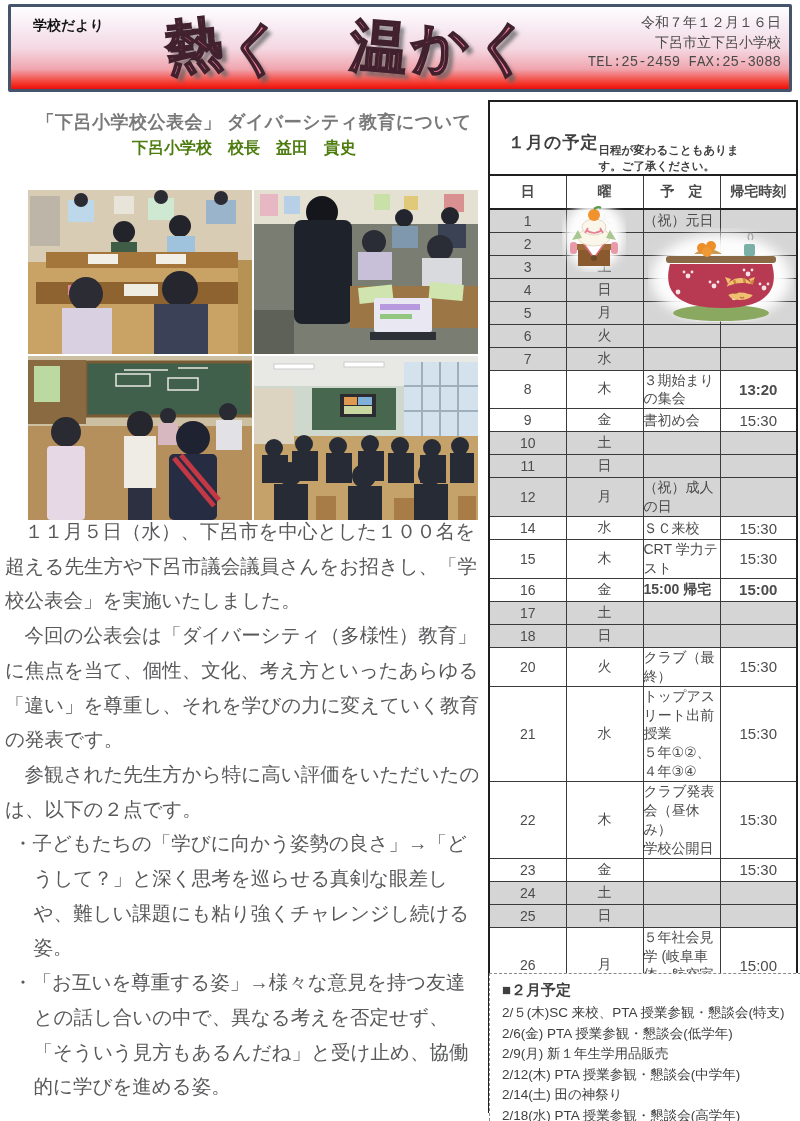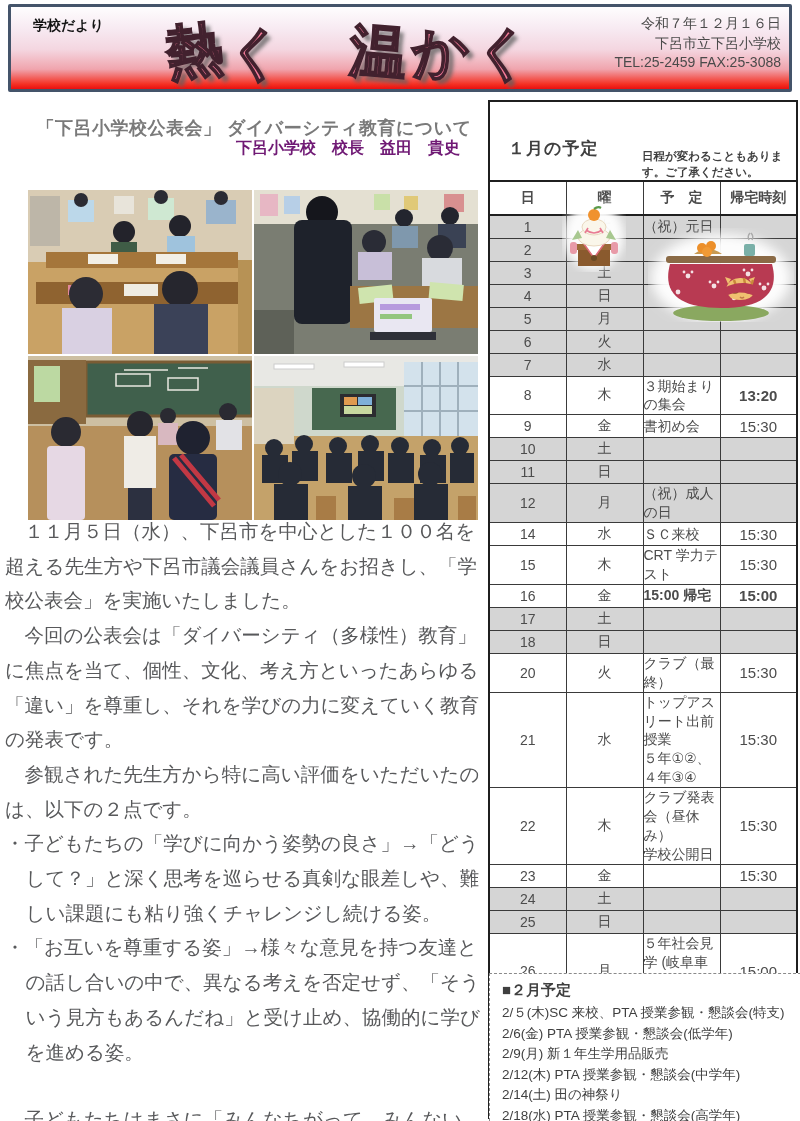--- a/index.html
+++ b/index.html
@@ -2,53 +2,53 @@
 <html><head>
 <meta charset="utf-8">
 <style>
   html,body{margin:0;padding:0;background:#888;}
   .page{position:relative;width:800px;height:1121px;background:#ffffff;overflow:hidden;
         font-family:"Liberation Sans","DejaVu Sans",sans-serif;}
 
   
   .header-band{position:absolute;left:8px;top:4px;width:778px;height:82px;
     border:3px solid #44546a;border-radius:2px;
-    background:linear-gradient(180deg,#fefdfe 0%,#f7e9f1 28%,#f4d6e0 52%,#f0a4ad 76%,#f43124 94%,#e90f0f 100%);}
+    background:linear-gradient(180deg,#fefdfe 0%,#f7e9f1 28%,#f4d6e0 52%,#f0a4ad 76%,#f43124 94%,#e90f0f 100%);font-family:Liberation Mono, monospace;}
   .corner-label{position:absolute;left:22px;top:10px;font-size:14px;font-weight:bold;color:#141414;}
   .big-title{position:absolute;left:96px;top:0;width:488px;height:84px;line-height:86px;text-align:center;
     font-size:57px;font-weight:bold;letter-spacing:4px;color:#f87c9b;
     -webkit-text-stroke:1.8px #42212e;
     text-shadow:5px 5px 4px rgba(95,95,95,.75);}
   .big-title .ch{display:inline-block;}
   .big-title .ch0{transform:rotate(-6deg);}
   .big-title .ch1{transform:rotate(5deg) translateY(2px);}
   .header-info{position:absolute;right:8px;top:7px;width:218px;text-align:right;
     font-size:14px;color:#4a4a4a;line-height:1.4;}
 
   
-  .article-title{position:absolute;left:28px;top:116px;width:452px;text-align:center;
+  .article-title{position:absolute;left:28px;top:110px;width:452px;text-align:center;
     font-size:18px;font-weight:bold;color:#7a7a7a;letter-spacing:.5px;}
-  .byline{position:absolute;left:28px;top:138px;width:432px;text-align:right;
-    font-size:16px;font-weight:bold;color:#701a75;}
+  .byline{position:absolute;left:28px;top:138px;width:432px;text-align:center;
+    font-size:16px;font-weight:bold;color:#4d7c0f;}
   .photo-grid{position:absolute;left:28px;top:190px;width:450px;height:330px;
     display:grid;grid-template-columns:1fr 1fr;grid-template-rows:1fr 1fr;gap:2px;background:#fff;}
   .photo-grid svg{width:100%;height:100%;display:block;}
   .article-body{position:absolute;left:5px;top:514px;width:479px;
     font-size:19.5px;color:#58595b;line-height:1.78;}
   .article-body p{margin:0;}
-  .article-body .bullet{padding-left:1.05em;text-indent:-1.05em;}
+  .article-body .bullet{padding-left:1.05em;text-indent:-1.05em;margin-left:8px;}
   .article-body .gap{margin-top:33px;}
 
   
   .schedule{position:absolute;left:488px;top:100px;width:310px;}
   table.sched{border-collapse:collapse;width:100%;table-layout:fixed;color:#4c4c4c;background:#fff;}
   table.sched{border:2px solid #1f1f1f;}
   table.sched td,table.sched th{border:1px solid #3a3a3a;padding:0;overflow:hidden;}
   .sched-title-cell{height:44px;border-bottom:2px solid #1f1f1f !important;}
-  .sched-title-inner{display:flex;align-items:center;justify-content:space-between;padding:14px 8px 0 18px;}
+  .sched-title-inner{display:flex;align-items:center;padding:8px 8px 0 18px;}
   .sched-title-text{font-size:17px;color:#3f3f3f;letter-spacing:1px;}
   .sched-note{font-size:11.5px;color:#3f3f3f;width:146px;line-height:1.35;text-align:left;margin-top:33px;}
   table.sched thead th{height:32px;font-size:14px;font-weight:bold;text-align:center;
     border-bottom:2px solid #1f1f1f;}
   table.sched tbody tr{height:23px;}
   table.sched tbody tr.tall{height:44px;}
   td.c-day,td.c-wd{text-align:center;font-size:14px;}
   td.c-event{font-size:14px;padding:1px 4px 1px 7px;white-space:pre-line;line-height:1.35;margin-top:11px;}
   td.c-time{text-align:center;font-size:15px;}
   tr.gray td{background:#d5d5d5;}

